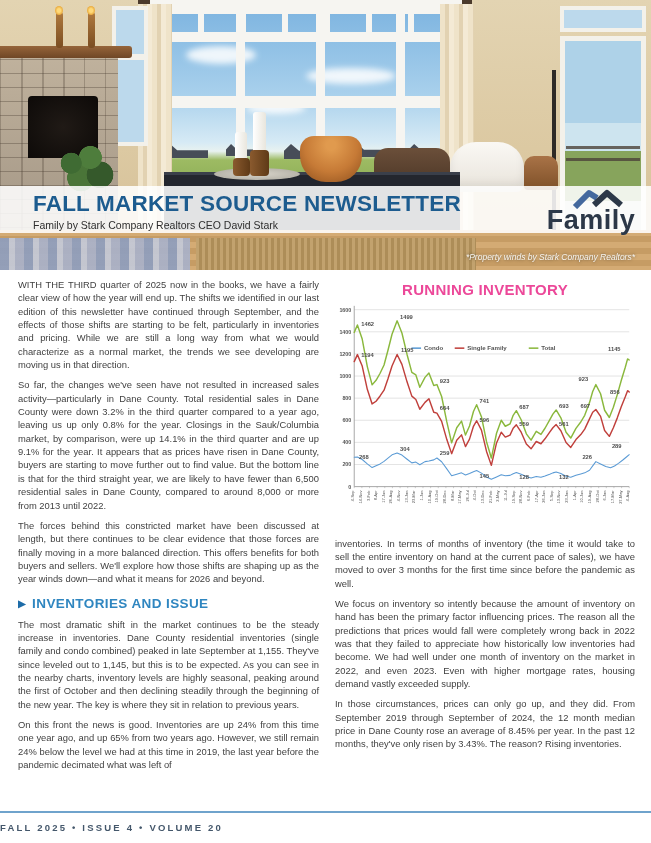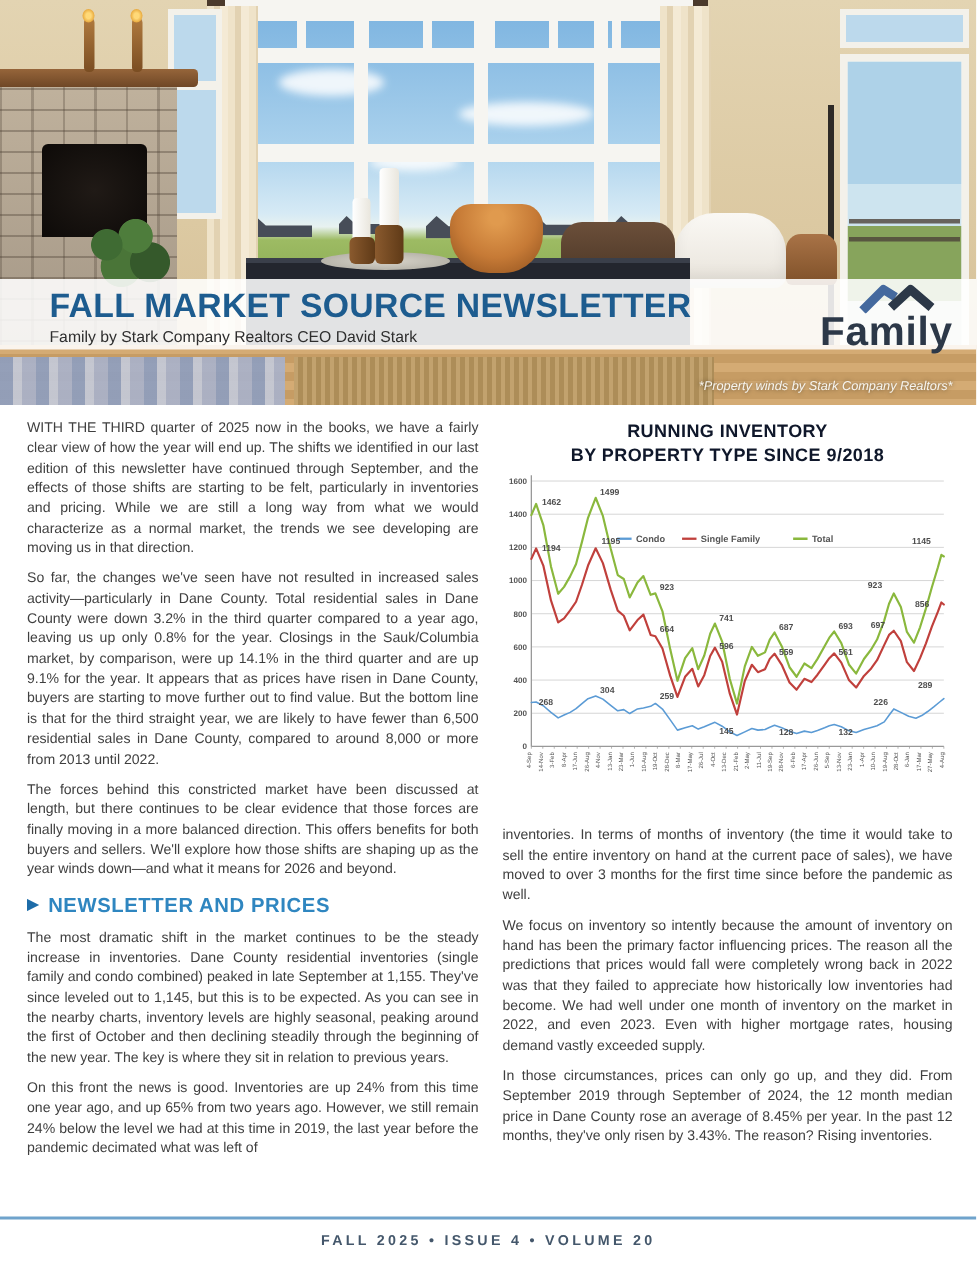--- a/index.html
+++ b/index.html
@@ -71,27 +71,27 @@
   .logo-text{display:block;font-size:27px;font-weight:bold;color:#2c3848;letter-spacing:.5px;line-height:1;margin-top:-6px;}
   .caption{right:16px;top:252px;font-size:8.5px;font-style:italic;color:#f7f5ef;text-shadow:0 0 3px rgba(0,0,0,.55);z-index:6;}
 
   
   .body-cols{position:absolute;left:18px;top:278px;width:617px;height:532px;display:flex;gap:16px;overflow:hidden;}
   .col{width:302px;}
   .col p{margin:0 0 7px 0;font-size:9.4px;line-height:1.42;text-align:justify;color:#3f3f3f;}
   .col-right{flex:1;}
   h2.sec{margin:10px 0 7px 0;font-size:13.5px;color:#2f86c0;font-weight:bold;letter-spacing:.4px;display:flex;align-items:center;gap:6px;}
   h2.sec .tri{font-size:10px;color:#1d6ca8;}
-  .chart-title{text-align:center;font-size:12px;font-weight:bold;color:#0f172a;letter-spacing:.3px;line-height:1.3;margin:2px 0 2px 0;}
+  .chart-title{text-align:center;font-size:15px;font-weight:bold;color:#ec4899;letter-spacing:.3px;line-height:1.3;margin:2px 0 2px 0;}
   .chart-wrap{margin-bottom:6px;}
 
   
   .footer{position:absolute;left:0;top:811px;width:651px;background:#fff;z-index:7;}
   .footer-rule{height:2px;background:#6fa3cc;}
-  .footer-text{text-align:center;font-size:9.5px;font-weight:600;letter-spacing:2.2px;color:#44576b;margin-top:9px;}
+  .footer-text{font-size:9.5px;font-weight:600;letter-spacing:2.2px;color:#44576b;margin-top:9px;}
 </style>
 </head>
 <body>
 
 <div class="page">
 
   <div class="hero">
     <div class="abs top-beam"></div>
 
     <div class="abs window-wall">
@@ -160,31 +160,30 @@
     <div class="abs caption">*Property winds by Stark Company Realtors*</div>
   </div>
 
   <div class="body-cols">
     <div class="col">
       <p>WITH THE THIRD quarter of 2025 now in the books, we have a fairly clear view of how the year will end up. The shifts we identified in our last edition of this newsletter have continued through September, and the effects of those shifts are starting to be felt, particularly in inventories and pricing. While we are still a long way from what we would characterize as a normal market, the trends we see developing are moving us in that direction.</p>
       <p>So far, the changes we've seen have not resulted in increased sales activity—particularly in Dane County. Total residential sales in Dane County were down 3.2% in the third quarter compared to a year ago, leaving us up only 0.8% for the year. Closings in the Sauk/Columbia market, by comparison, were up 14.1% in the third quarter and are up 9.1% for the year. It appears that as prices have risen in Dane County, buyers are starting to move further out to find value. But the bottom line is that for the third straight year, we are likely to have fewer than 6,500 residential sales in Dane County, compared to around 8,000 or more from 2013 until 2022.</p>
       <p>The forces behind this constricted market have been discussed at length, but there continues to be clear evidence that those forces are finally moving in a more balanced direction. This offers benefits for both buyers and sellers. We'll explore how those shifts are shaping up as the year winds down—and what it means for 2026 and beyond.</p>
       <h2 class="sec">
         <span class="tri">▶</span>
-        <span>NEWSLETTER AND PRICES</span>
+        <span>INVENTORIES AND ISSUE</span>
       </h2>
       <p>The most dramatic shift in the market continues to be the steady increase in inventories. Dane County residential inventories (single family and condo combined) peaked in late September at 1,155. They've since leveled out to 1,145, but this is to be expected. As you can see in the nearby charts, inventory levels are highly seasonal, peaking around the first of October and then declining steadily through the beginning of the new year. The key is where they sit in relation to previous years.</p>
       <p>On this front the news is good. Inventories are up 24% from this time one year ago, and up 65% from two years ago. However, we still remain 24% below the level we had at this time in 2019, the last year before the pandemic decimated what was left of</p>
     </div>
 
     <div class="col col-right">
       <div class="chart-wrap">
         <div class="chart-title">
           <span>RUNNING INVENTORY</span><br>
-          <span>BY PROPERTY TYPE SINCE 9/2018</span>
         </div>
         <svg width="300" height="225" viewBox="0 0 312 234">
             <line x1="20" y1="192" x2="306" y2="192" stroke="#999" stroke-width="0.9"></line>
             <text x="17" y="194" text-anchor="end" font-size="5.6" font-weight="bold" fill="#555">0</text>
             <line x1="20" y1="169" x2="306" y2="169" stroke="#cfcfcf" stroke-width="0.6"></line>
             <text x="17" y="171" text-anchor="end" font-size="5.6" font-weight="bold" fill="#555">200</text>
             <line x1="20" y1="146" x2="306" y2="146" stroke="#cfcfcf" stroke-width="0.6"></line>
             <text x="17" y="148" text-anchor="end" font-size="5.6" font-weight="bold" fill="#555">400</text>
             <line x1="20" y1="123" x2="306" y2="123" stroke="#cfcfcf" stroke-width="0.6"></line>
             <text x="17" y="125" text-anchor="end" font-size="5.6" font-weight="bold" fill="#555">600</text>

